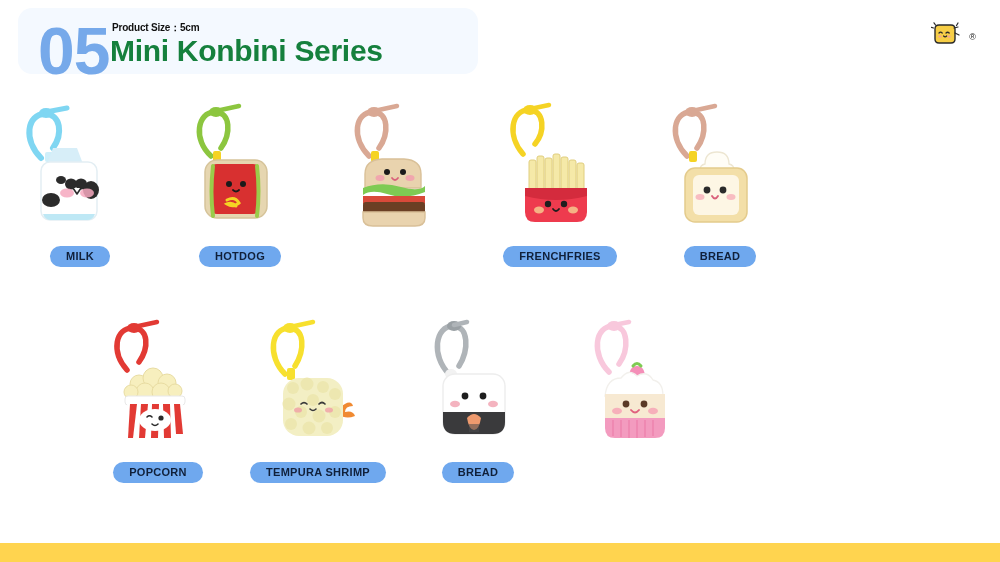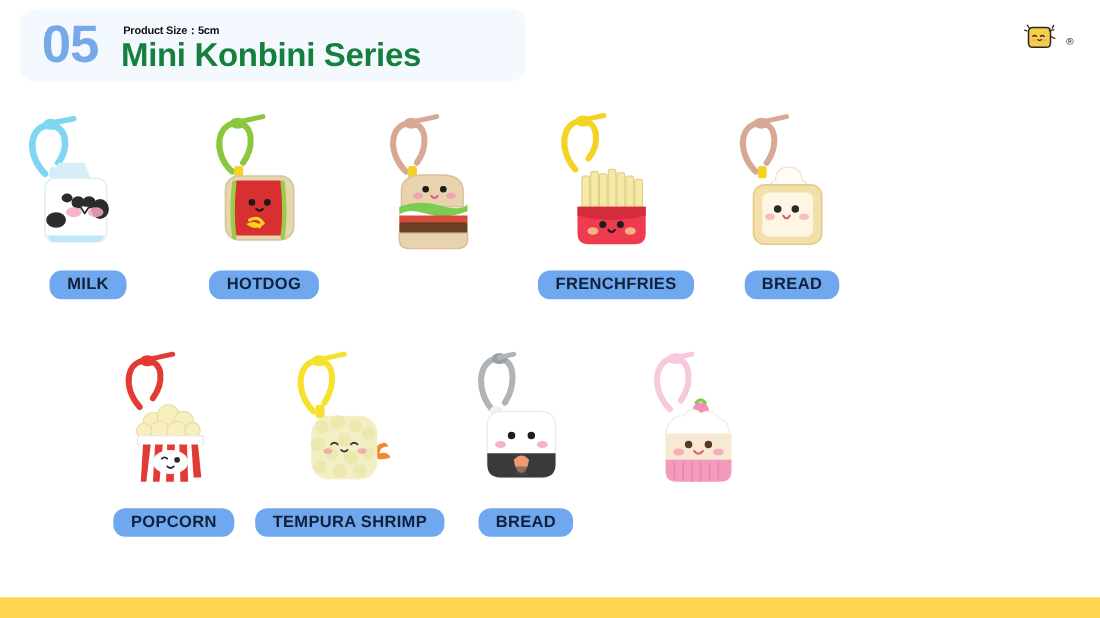--- a/index.html
+++ b/index.html
@@ -23,22 +23,22 @@
   }
   .header-bg {
     position: absolute;
     left: 18px; top: 8px;
     width: 460px; height: 66px;
     background: #f4f9ff;
     border-radius: 14px;
   }
   .hdr-number {
     position: absolute;
-    left: 38px; top: 12px;
-    font-size: 48px;
+    left: 38px; top: 22px;
+    font-size: 66px;
     font-weight: bold;
     color: #76a9ea;
     letter-spacing: -1px;
     line-height: 58px;
   }
   .hdr-size {
     position: absolute;
     left: 112px; top: 21px;
     font-size: 10px;
     font-weight: bold;
@@ -97,21 +97,21 @@
     width: 150px;
     height: 142px;
     position: relative;
   }
   .art svg { display: block; }
 
   .pill {
     margin-top: 8px;
     background: #6fa8ee;
     color: #10203a;
-    font-size: 15px;
+    font-size: 11px;
     font-weight: bold;
     letter-spacing: 0.3px;
     border-radius: 11px;
     padding: 4px 16px 5px 16px;
     white-space: nowrap;
     text-align: right;
   }
 
   
   .bottom-bar {

